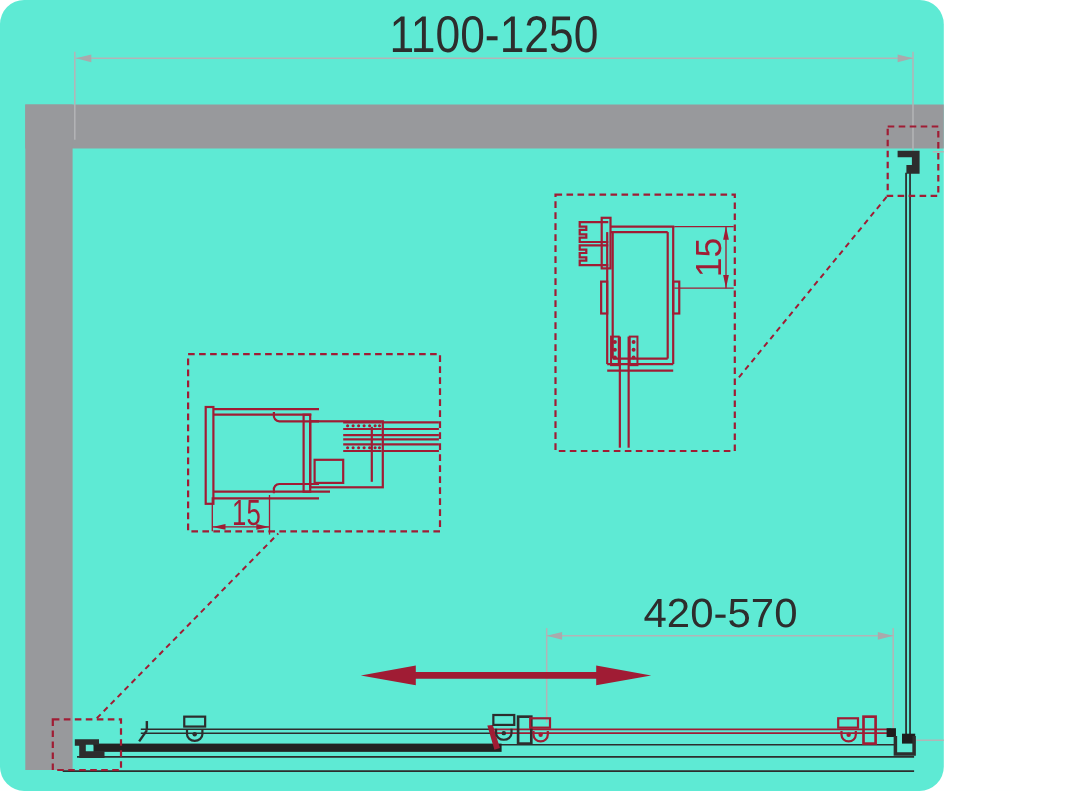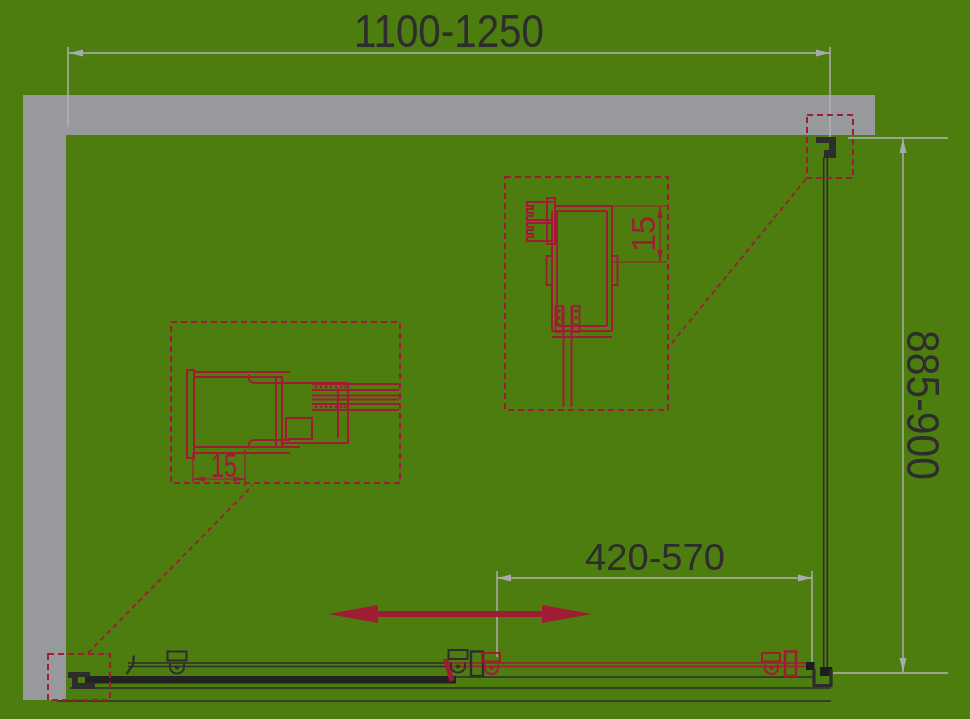--- a/index.html
+++ b/index.html
@@ -1,17 +1,17 @@
 <!DOCTYPE html>
 <html><head>
 <meta charset="utf-8">
 <style>
   html,body{margin:0;padding:0;background:#ffffff;}
-  #stage{position:relative;width:970px;height:719px;background:#4d7c0f;overflow:hidden;
-         font-family:"Liberation Sans",sans-serif;}
+  #stage{position:relative;width:858px;height:719px;background:#5eead4;overflow:hidden;
+         font-family:"Liberation Sans",sans-serif;border-radius:22px;}
   svg{position:absolute;left:0;top:0;}
   .dim-text{font-family:"Liberation Sans",sans-serif;fill:#2d2d2d;font-weight:400;}
   .detail-text{font-family:"Liberation Sans",sans-serif;fill:#a01c34;font-weight:400;}
   .gray-line{stroke:#b3b4b6;stroke-width:1.4;fill:none;}
   .gray-arrow{fill:#a9aaac;stroke:none;}
   .blk{stroke:#2d2d2d;fill:none;}
   .red{stroke:#a01c34;fill:none;}
   .red-fill{fill:#a01c34;stroke:none;}
   .dash-box{stroke:#a01c34;stroke-width:2;fill:none;stroke-dasharray:6 4;}
   .leader{stroke:#a01c34;stroke-width:1.8;fill:none;stroke-dasharray:5 4;}

